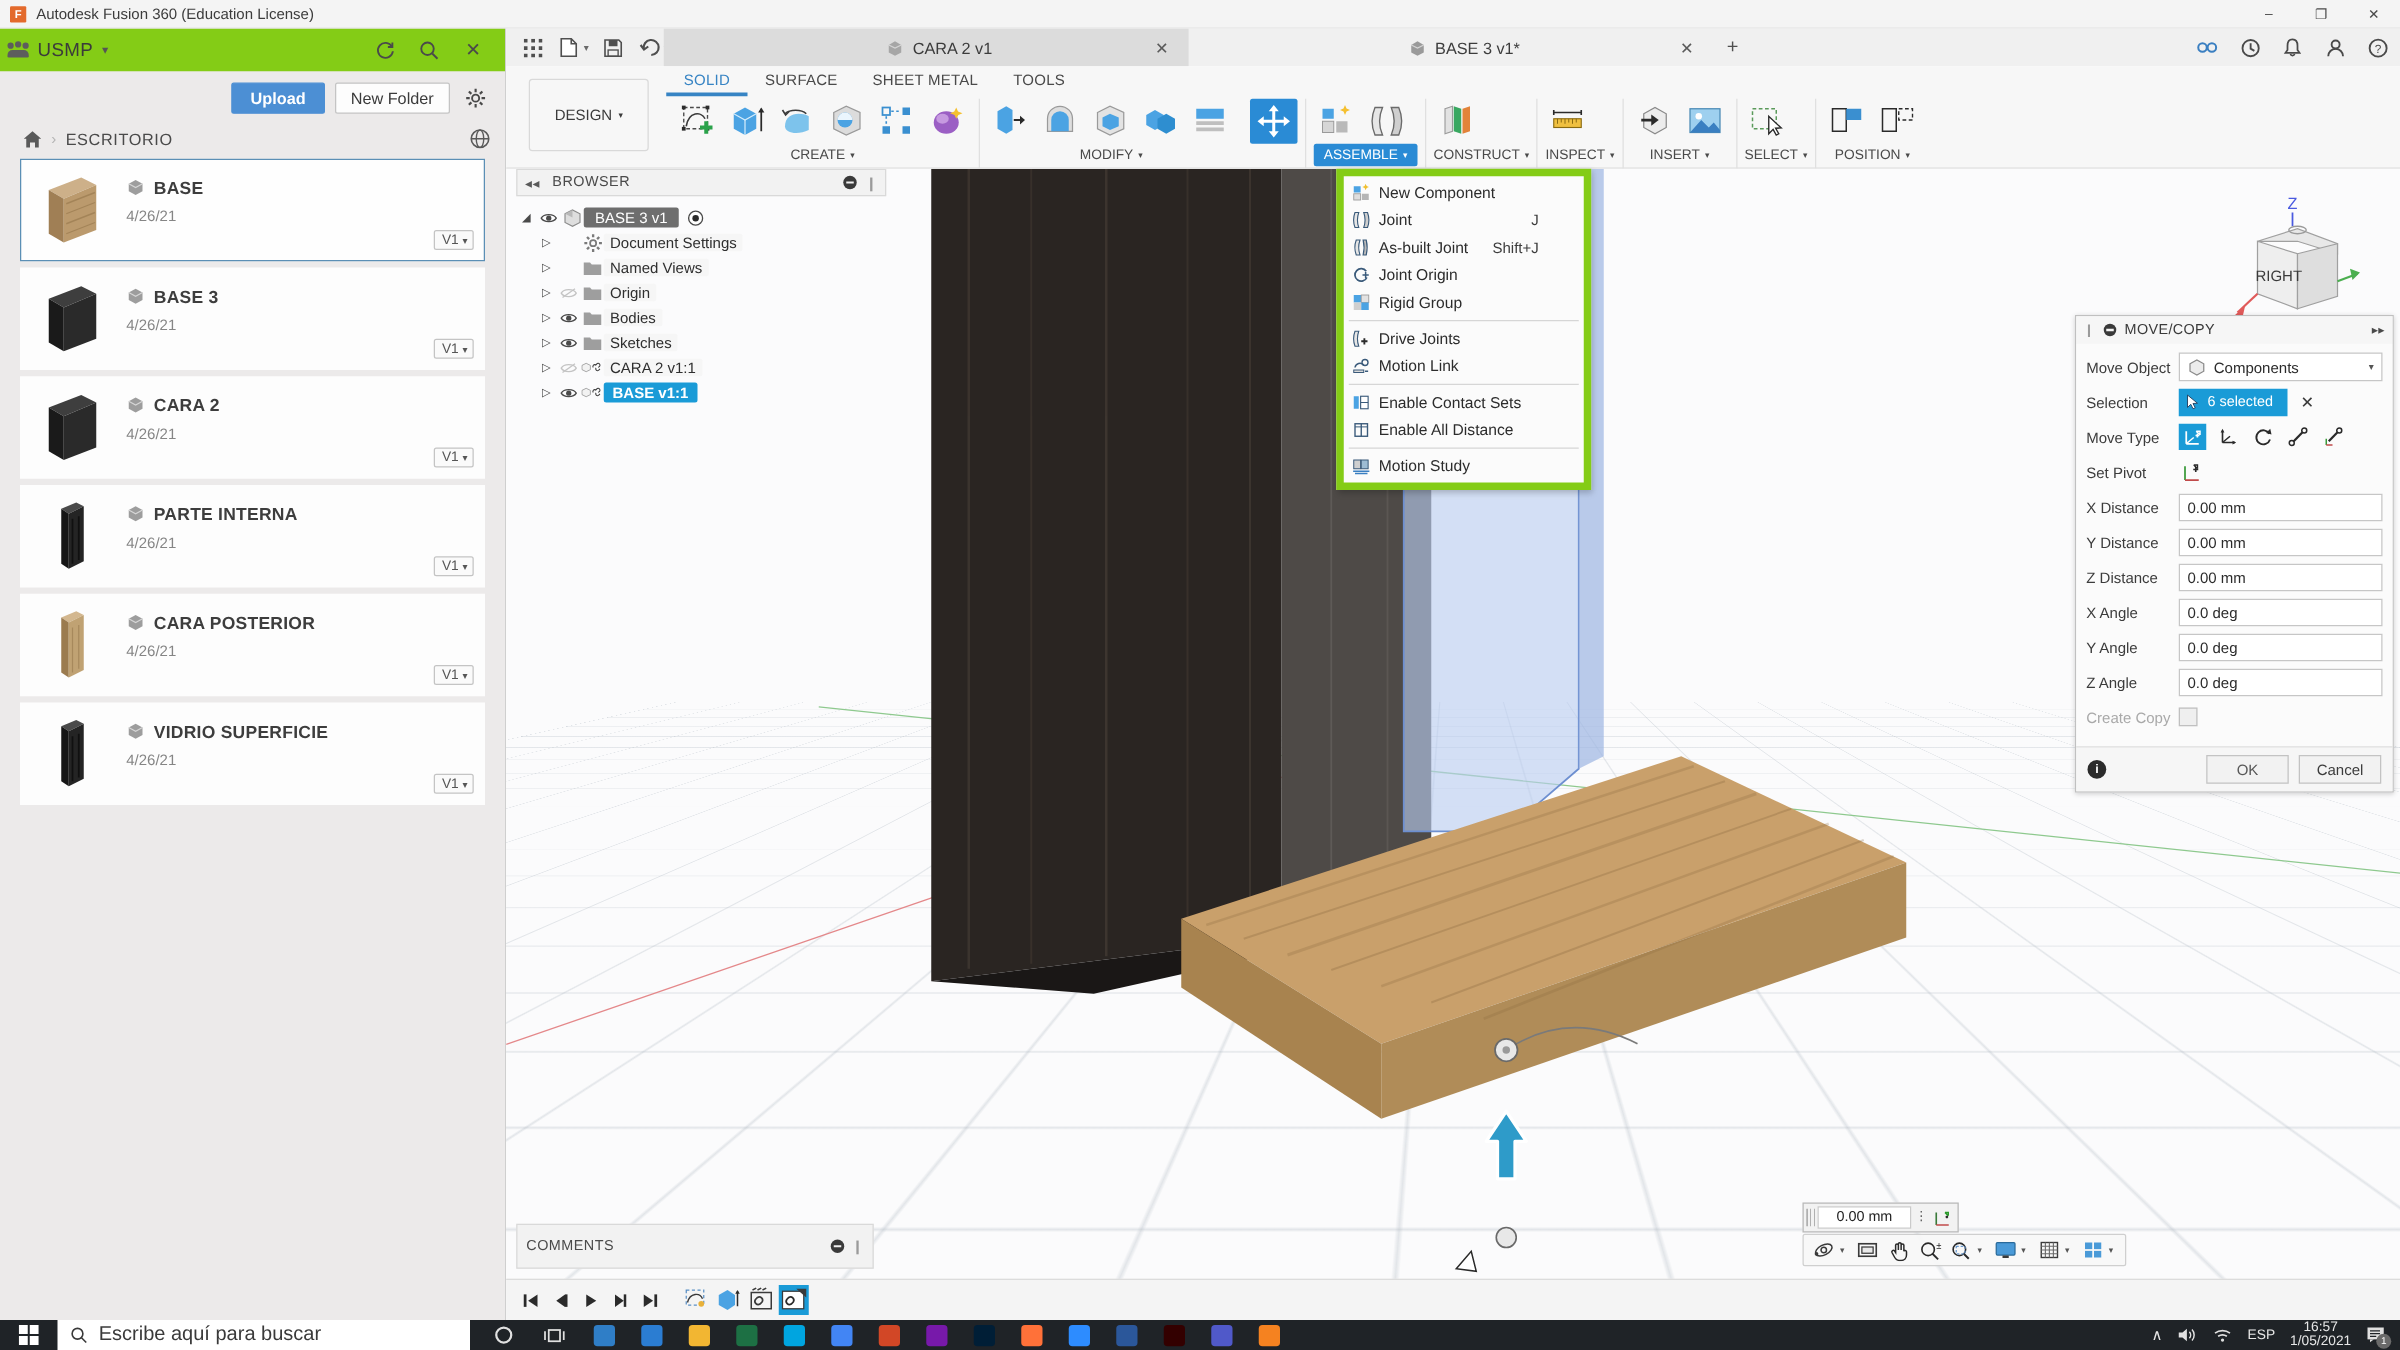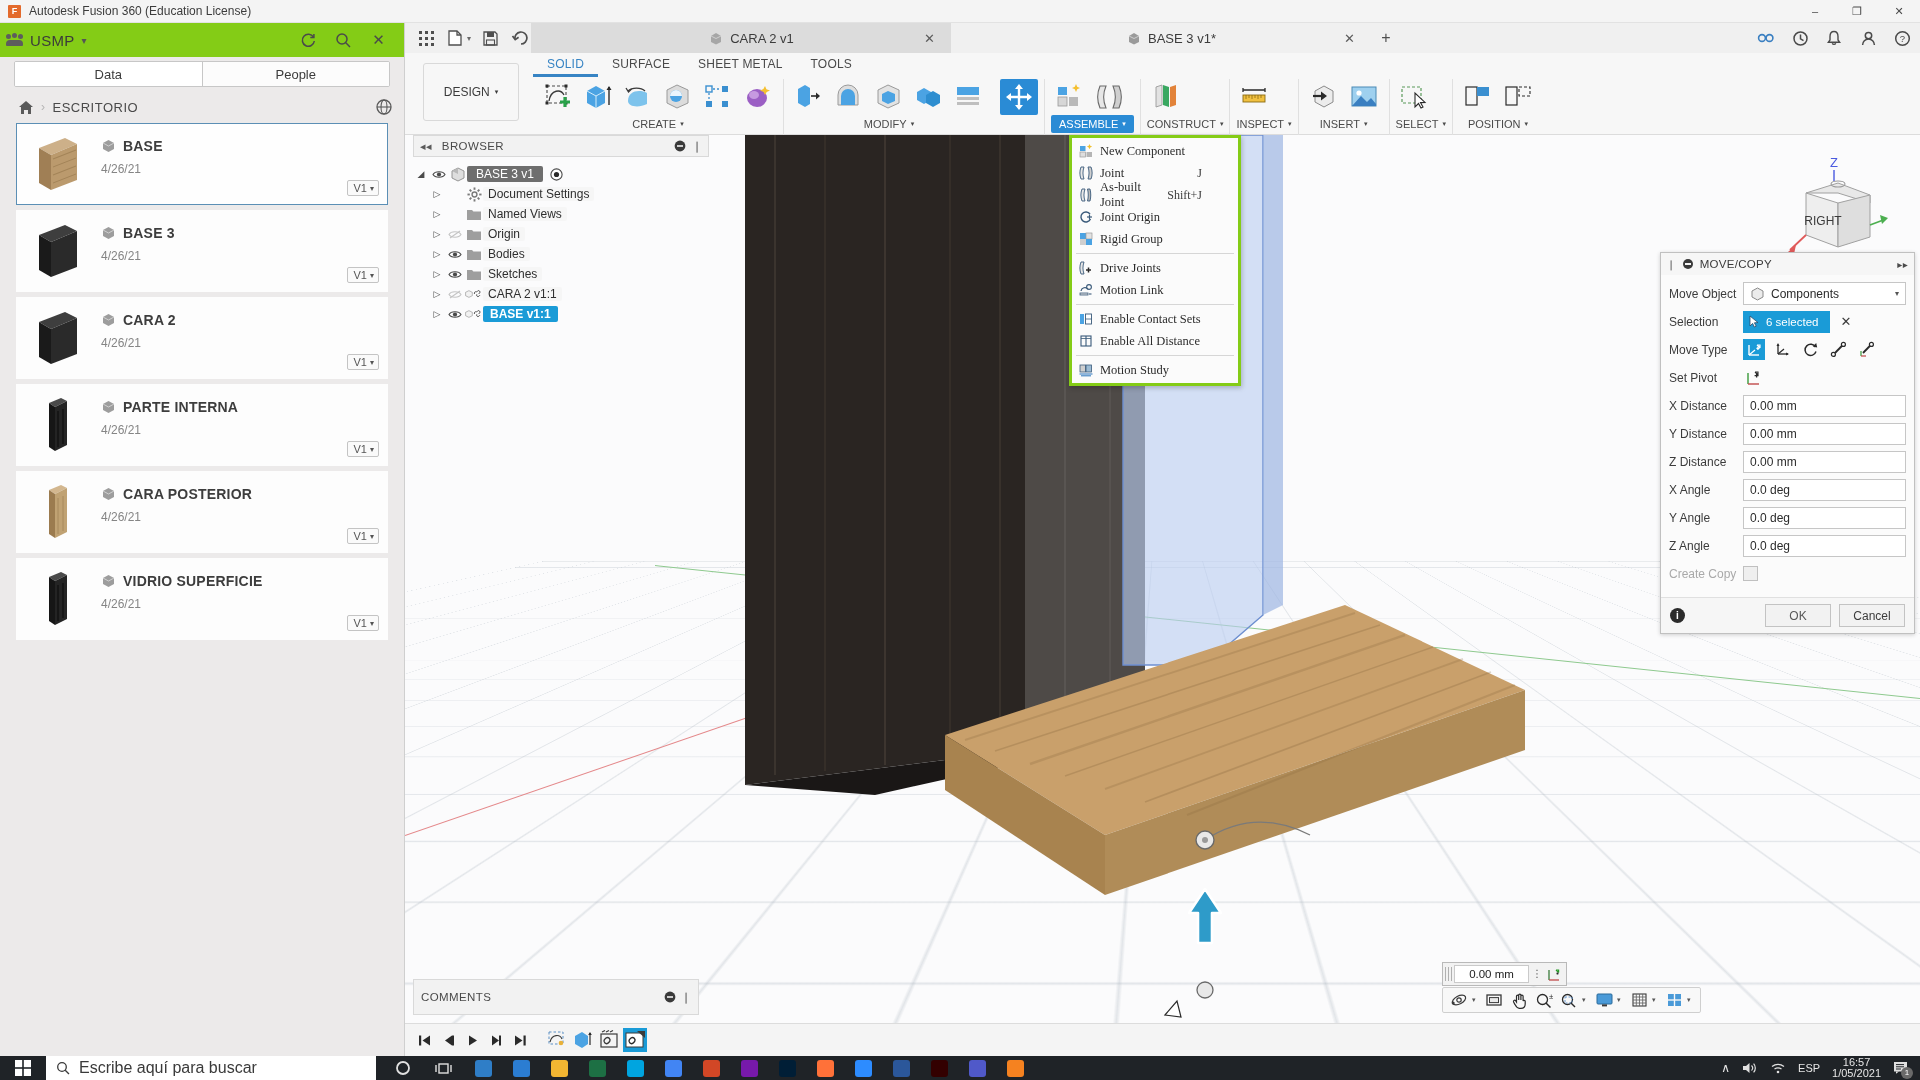--- a/index.html
+++ b/index.html
@@ -162,23 +162,23 @@
   .rib-btn.active { background: #2a8bd5; }
   .rib-label {
     height: 18px; display: flex; align-items: center; justify-content: center;
     font-size: 11px; color: #4a4a4a; gap: 4px; cursor: pointer;
   }
   .rib-label.active-blue { background: #2a8bd5; color: #fff; border-radius: 2px; padding: 0 8px;}
   .mini-caret { font-size: 7px; }
 
   
   .asm-menu {
-    position: absolute; left: 1069px; top: 135px; width: 172px;
-    background: #fbfbfb; border: 3px solid #84cc16; box-shadow: 1px 2px 5px rgba(0,0,0,.22);
-    z-index: 60; padding: 2px 0; font-family: Liberation Serif, serif;
+    position: absolute; left: 1069px; top: 135px; width: 204px;
+    background: #fbfbfb; border: 6px solid #84cc16; box-shadow: 1px 2px 5px rgba(0,0,0,.22);
+    z-index: 60; padding: 2px 0;
   }
   .asm-item {
     height: 22px; display: flex; align-items: center; padding: 0 6px;
     font-size: 12.5px; color: #2c2c2c; cursor: pointer; gap: 7px;
   }
   .asm-ico { width: 15px; height: 15px; flex: 0 0 15px; display:flex; align-items:center;justify-content:center;}
   .asm-key { margin-left: auto; font-size: 12px; color: #3c3c3c; padding-right: 30px;}
   .asm-sep { height: 1px; background: #d6d6d6; margin: 3px 4px; }
 
   
@@ -370,25 +370,40 @@
         <div class="dp-headicon">
           <svg width="17" height="17" viewBox="0 0 17 17">
               <circle cx="7" cy="7" r="5" fill="none" stroke="#4a4a4a" stroke-width="1.5"></circle>
               <line x1="10.8" y1="10.8" x2="15" y2="15" stroke="#4a4a4a" stroke-width="1.5"></line>
             </svg>
         </div>
         <div class="dp-headicon" style="font-size:15px;">✕</div>
       </div>
     </div>
 
-    <div class="dp-tabs">
-      <div class="dp-tab active">Data</div>
-      <div class="dp-tab">People</div>
+
+    <div class="dp-actions">
+      <button class="btn-primary">Upload</button>
+      <button class="btn-secondary">New Folder</button>
+      <div class="dp-gear">
+        <svg width="17" height="17" viewBox="0 0 18 18">
+            <circle cx="9" cy="9" r="3" fill="none" stroke="#4a4a4a" stroke-width="1.6"></circle>
+            <g stroke="#4a4a4a" stroke-width="1.8">
+              <line x1="9" y1="1" x2="9" y2="4"></line>
+              <line x1="9" y1="14" x2="9" y2="17"></line>
+              <line x1="1" y1="9" x2="4" y2="9"></line>
+              <line x1="14" y1="9" x2="17" y2="9"></line>
+              <line x1="3.3" y1="3.3" x2="5.4" y2="5.4"></line>
+              <line x1="12.6" y1="12.6" x2="14.7" y2="14.7"></line>
+              <line x1="14.7" y1="3.3" x2="12.6" y2="5.4"></line>
+              <line x1="5.4" y1="12.6" x2="3.3" y2="14.7"></line>
+            </g>
+          </svg>
+      </div>
     </div>
-
 
     <div class="dp-breadcrumb">
       <span>
         <svg width="16" height="15" viewBox="0 0 16 15">
             <path d="M8 1 L15 7 H13 V14 H10 V10 H6 V14 H3 V7 H1 Z" fill="#5a5a5a"></path>
           </svg>
       </span>
       <span class="dp-bc-sep">›</span>
       <span>ESCRITORIO</span>
       <span class="dp-bc-right">

